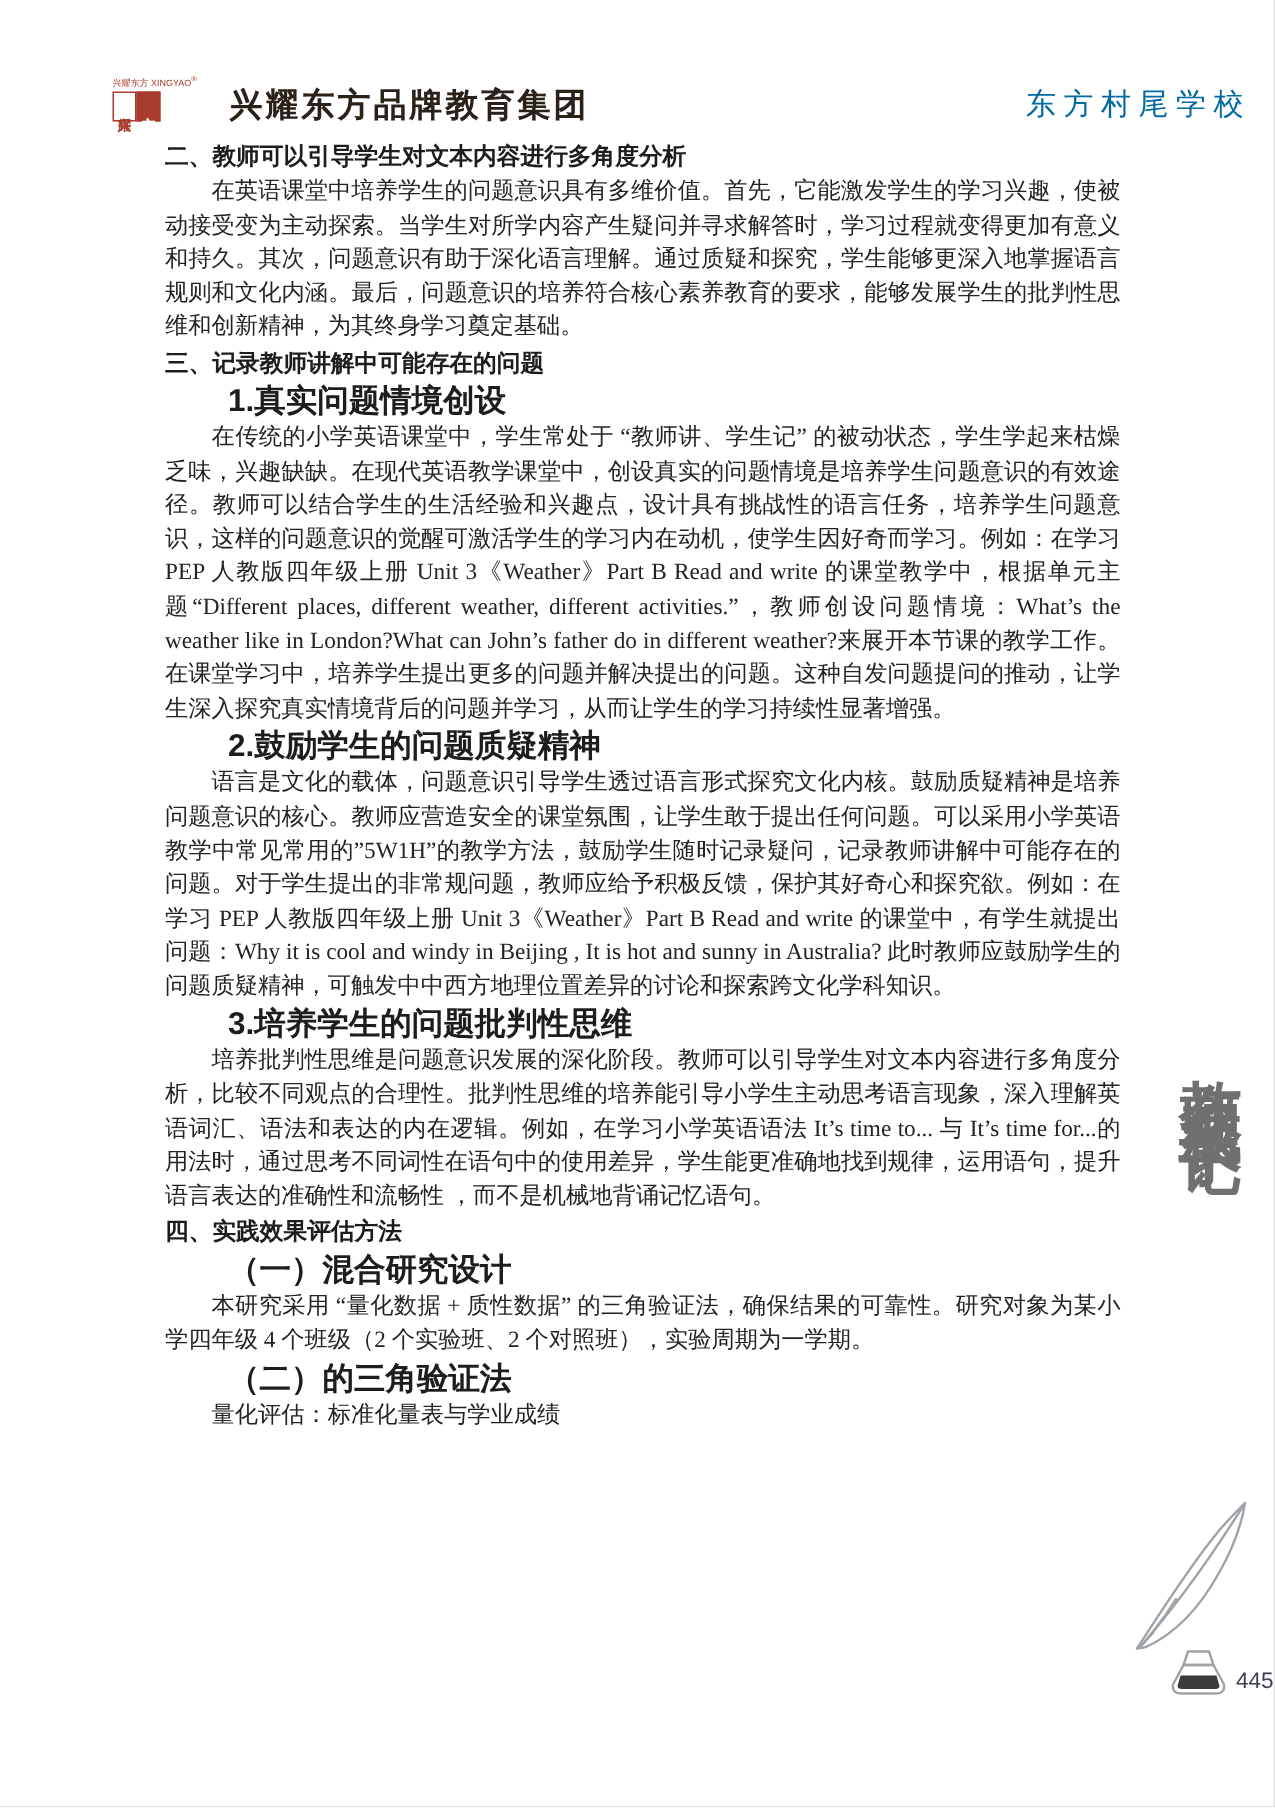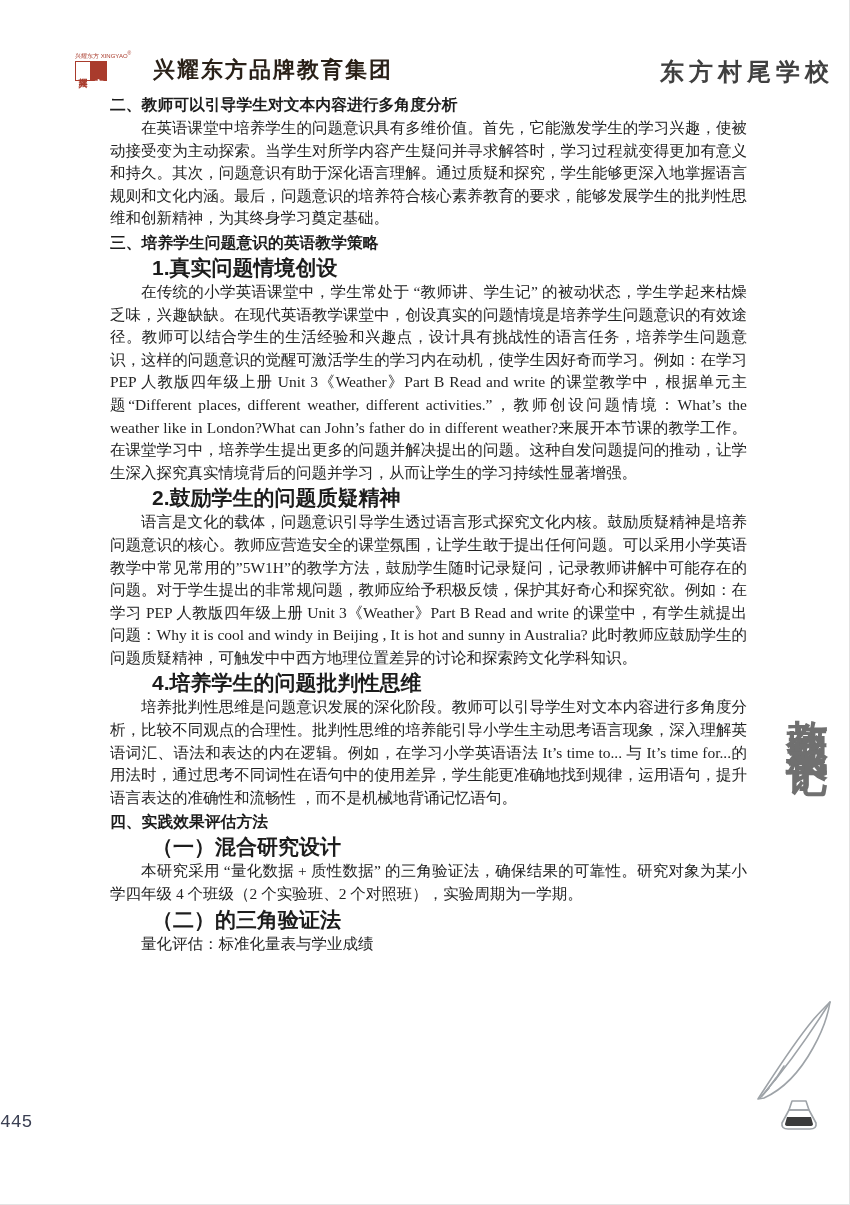--- a/index.html
+++ b/index.html
@@ -36,21 +36,21 @@
   .seal-outline { color: #a93b2c; border: 1.5px solid #a93b2c; background: #fff; }
   .seal-solid { color: #fff; background: #a93b2c; border: 1.5px solid #a93b2c; }
 
   .brand-name {
     position: absolute; left: 42px; top: 7px;
     font-size: 22px; font-weight: bold; color: #2a2118;
     letter-spacing: 2px; white-space: nowrap; margin-left: 36px;
   }
   .school-name {
     position: absolute; right: 0; top: 8px;
-    font-size: 24px; font-weight: 700; color: #404040;
+    font-size: 20px; font-weight: 400; color: #0369a1;
     letter-spacing: 5px; white-space: nowrap;
   }
 
   
   .content {
     position: absolute; left: 110px; top: 92px; width: 637px;
     color: #232323; font-size: 15.5px; line-height: 22.6px;
     text-align: justify;
   }
   .blk-h1 {
@@ -75,22 +75,22 @@
     font-weight: 600; font-family: "DejaVu Serif", serif;
     height: 310px;
   }
 
   
   .quill-wrap { position: absolute; top: 998px; right: 8px; width: 92px; height: 140px; }
 
   
   .page-number {
     position: absolute; top: 1112px; left: 0; right: 0;
-    text-align: left; font-size: 18px; color: #3a3f52;
-    font-family: Liberation Mono, monospace;
+    text-align: right; font-size: 15px; color: #3a3f52;
+    font-family: Liberation Sans, sans-serif;
   }
 </style>
 </head>
 <body>
 
 <div class="page">
 
   <div class="header">
     <div class="logo">
       <div class="logo-small"><span>兴耀东方 XINGYAO</span><span class="reg">®</span></div>
@@ -99,26 +99,26 @@
         <span class="seal-cell seal-solid">东方</span>
       </div>
     </div>
     <div class="brand-name">兴耀东方品牌教育集团</div>
     <div class="school-name">东方村尾学校</div>
   </div>
 
   <div class="content">
     <div class="blk-h1">二、教师可以引导学生对文本内容进行多角度分析</div>
     <p class="blk-p">在英语课堂中培养学生的问题意识具有多维价值。首先，它能激发学生的学习兴趣，使被动接受变为主动探索。当学生对所学内容产生疑问并寻求解答时，学习过程就变得更加有意义和持久。其次，问题意识有助于深化语言理解。通过质疑和探究，学生能够更深入地掌握语言规则和文化内涵。最后，问题意识的培养符合核心素养教育的要求，能够发展学生的批判性思维和创新精神，为其终身学习奠定基础。</p>
-    <div class="blk-h1">三、培养学生问题意识的英语教学策略</div>
+    <div class="blk-h1">三、记录教师讲解中可能存在的问题</div>
     <div class="blk-h2">1.真实问题情境创设</div>
     <p class="blk-p">在传统的小学英语课堂中，学生常处于 “教师讲、学生记” 的被动状态，学生学起来枯燥乏味，兴趣缺缺。在现代英语教学课堂中，创设真实的问题情境是培养学生问题意识的有效途径。教师可以结合学生的生活经验和兴趣点，设计具有挑战性的语言任务，培养学生问题意识，这样的问题意识的觉醒可激活学生的学习内在动机，使学生因好奇而学习。例如：在学习 PEP 人教版四年级上册 Unit 3《Weather》Part B Read and write 的课堂教学中，根据单元主题“Different places, different weather, different activities.”，教师创设问题情境：What’s the weather like in London?What can John’s father do in different weather?来展开本节课的教学工作。在课堂学习中，培养学生提出更多的问题并解决提出的问题。这种自发问题提问的推动，让学生深入探究真实情境背后的问题并学习，从而让学生的学习持续性显著增强。</p>
     <div class="blk-h2">2.鼓励学生的问题质疑精神</div>
     <p class="blk-p">语言是文化的载体，问题意识引导学生透过语言形式探究文化内核。鼓励质疑精神是培养问题意识的核心。教师应营造安全的课堂氛围，让学生敢于提出任何问题。可以采用小学英语教学中常见常用的”5W1H”的教学方法，鼓励学生随时记录疑问，记录教师讲解中可能存在的问题。对于学生提出的非常规问题，教师应给予积极反馈，保护其好奇心和探究欲。例如：在学习 PEP 人教版四年级上册 Unit 3《Weather》Part B Read and write 的课堂中，有学生就提出问题：Why it is cool and windy in Beijing , It is hot and sunny in Australia? 此时教师应鼓励学生的问题质疑精神，可触发中中西方地理位置差异的讨论和探索跨文化学科知识。</p>
-    <div class="blk-h2">4.培养学生的问题批判性思维</div>
+    <div class="blk-h2">3.培养学生的问题批判性思维</div>
     <p class="blk-p">培养批判性思维是问题意识发展的深化阶段。教师可以引导学生对文本内容进行多角度分析，比较不同观点的合理性。批判性思维的培养能引导小学生主动思考语言现象，深入理解英语词汇、语法和表达的内在逻辑。例如，在学习小学英语语法 It’s time to... 与 It’s time for...的用法时，通过思考不同词性在语句中的使用差异，学生能更准确地找到规律，运用语句，提升语言表达的准确性和流畅性 ，而不是机械地背诵记忆语句。</p>
     <div class="blk-h1">四、实践效果评估方法</div>
     <div class="blk-h2">（一）混合研究设计</div>
     <p class="blk-p">本研究采用 “量化数据 + 质性数据” 的三角验证法，确保结果的可靠性。研究对象为某小学四年级 4 个班级（2 个实验班、2 个对照班），实验周期为一学期。</p>
     <div class="blk-h2">（二）的三角验证法</div>
     <p class="blk-p">量化评估：标准化量表与学业成绩</p>
   </div>
 
   <div class="calligraphy">教师成长手记</div>
 

